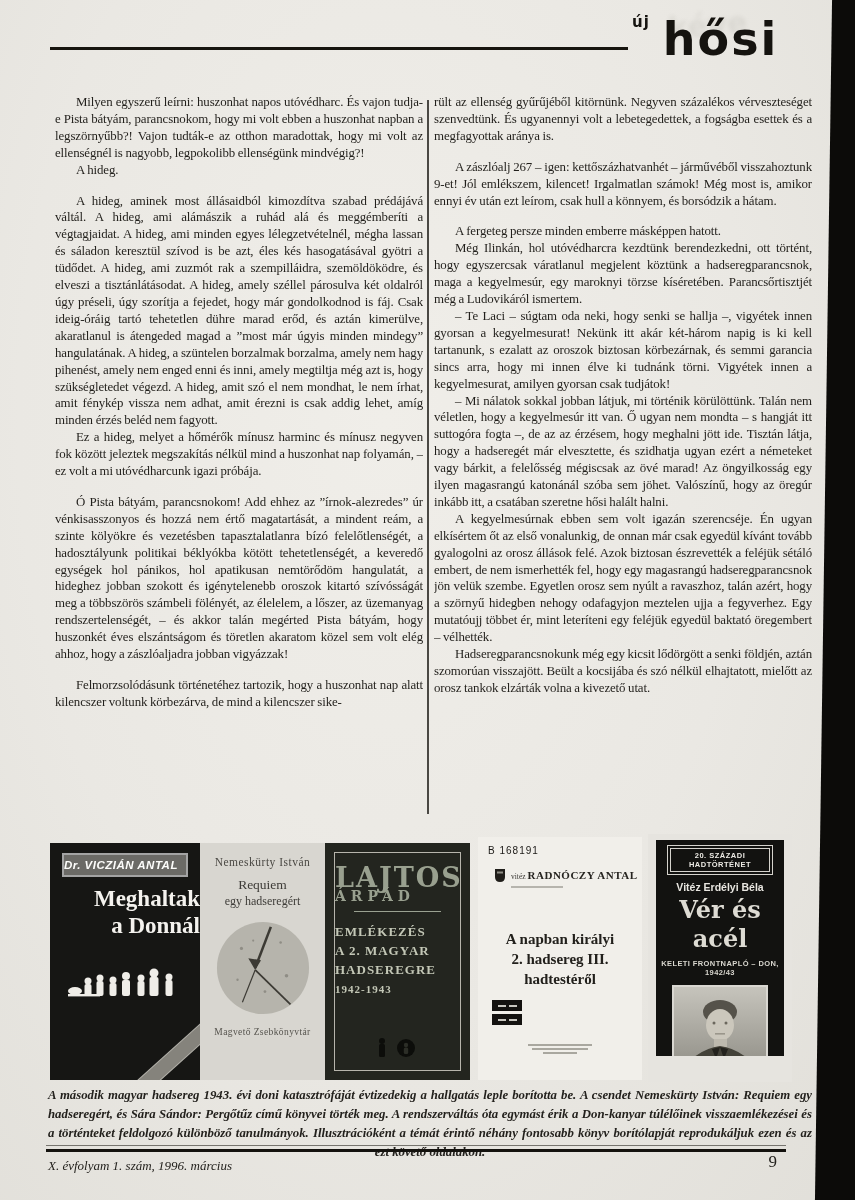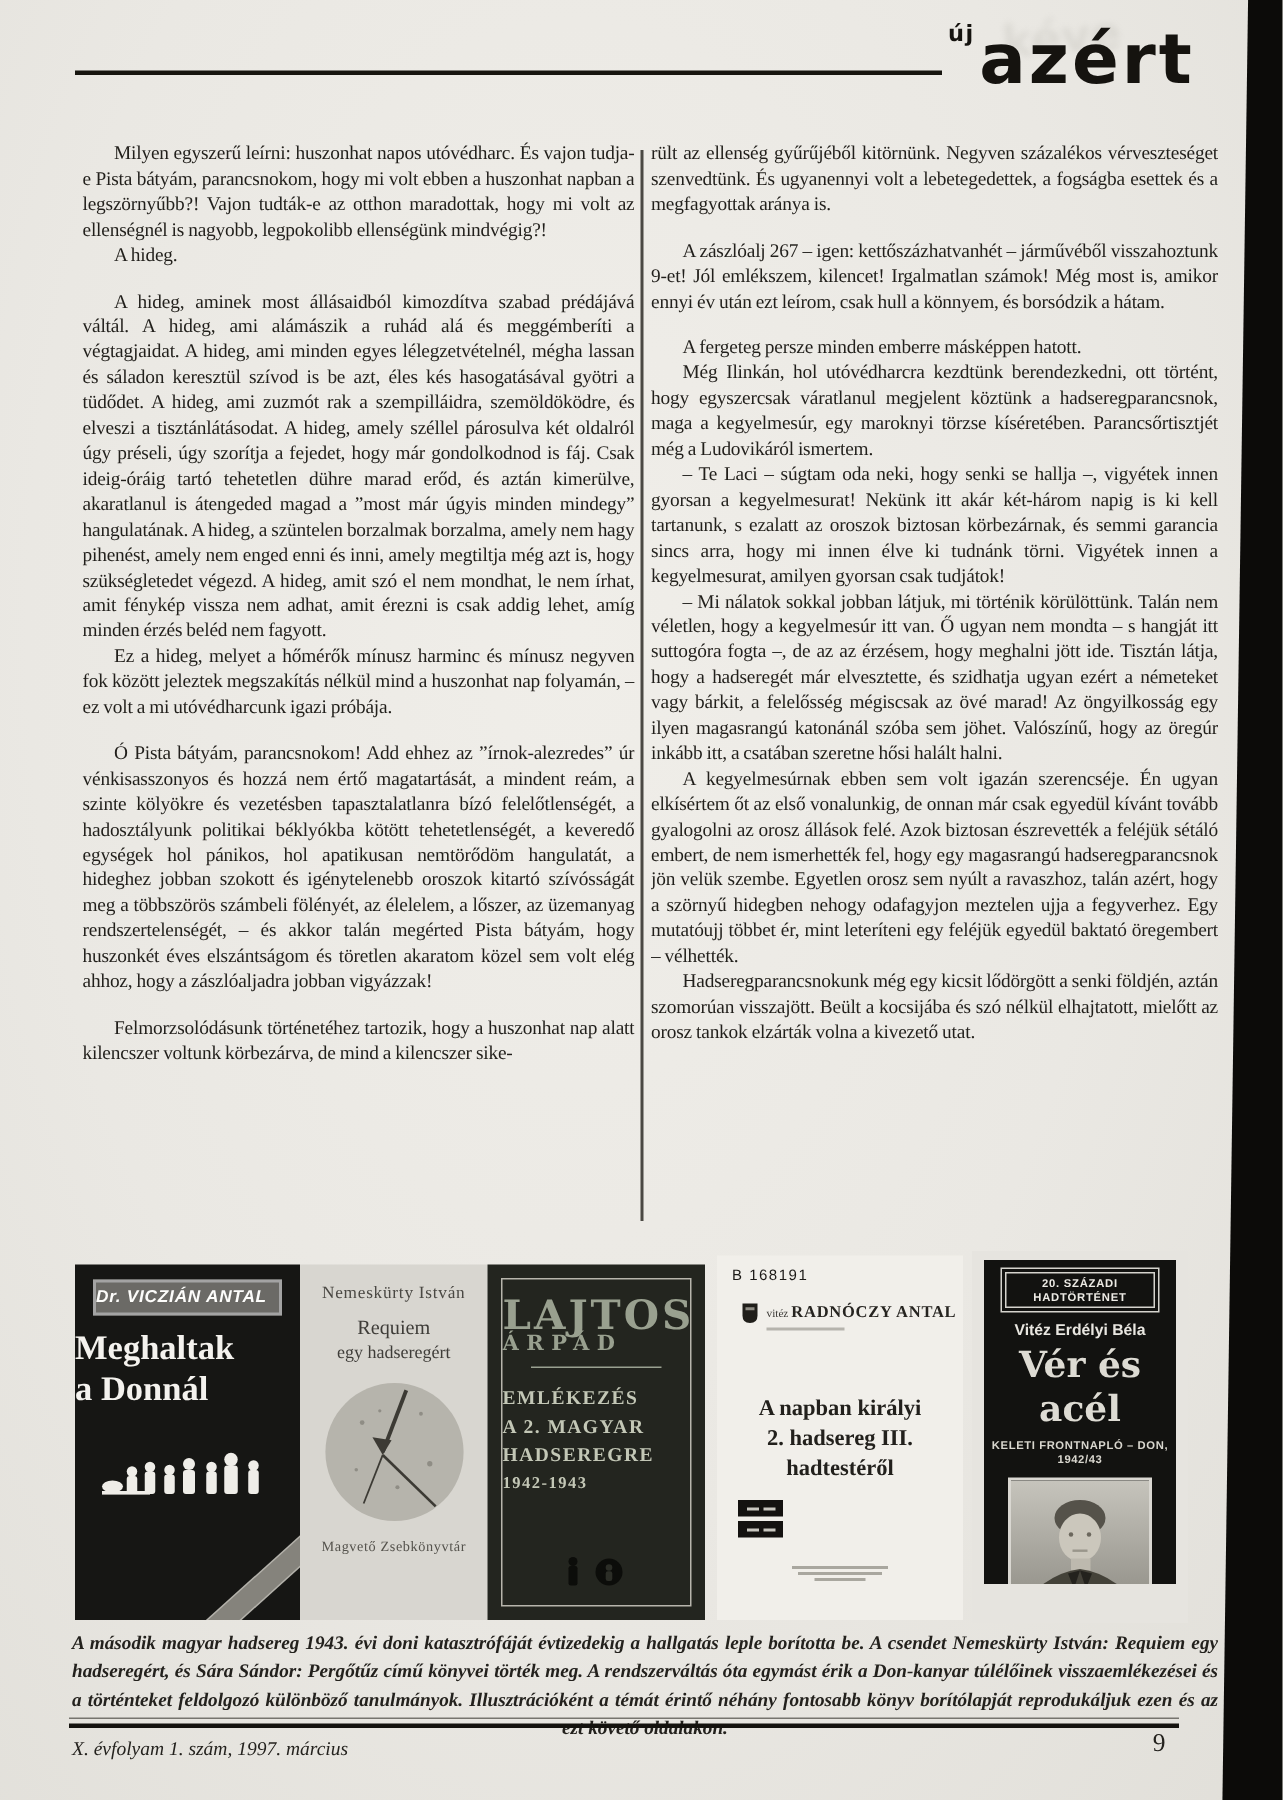--- a/index.html
+++ b/index.html
@@ -10,40 +10,40 @@
   }
   
   .black-edge{position:absolute;top:0;right:0;width:45px;height:100%;background:#0c0b09;
     clip-path:polygon(49% 0,100% 0,100% 100%,11% 100%);}
   .ghost{position:absolute;top:8px;left:668px;font-family:"DejaVu Sans",sans-serif;font-weight:700;
     font-size:30px;color:#9b9990;opacity:.18;filter:blur(2px);transform:rotate(-5deg);}
   
   .masthead-rule{position:absolute;left:50px;top:47px;width:578px;height:2.5px;background:#17150f;}
   .logo{position:absolute;left:632px;top:12px;white-space:nowrap;color:#15130f;
     font-family:"DejaVu Sans",sans-serif;font-weight:700;}
-  .logo-prefix{font-size:15px;vertical-align:28px;letter-spacing:1px;margin-right:3px;}
+  .logo-prefix{font-size:15px;vertical-align:28px;letter-spacing:1px;margin-right:13px;}
   .logo-word{font-size:46px;letter-spacing:2px;}
   
   .col{position:absolute;top:94px;height:722px;overflow:hidden;
     font-size:12.9px;line-height:16.9px;text-align:justify;
     letter-spacing:-0.12px;word-spacing:-0.4px;}
   .col-left{left:55px;width:368px;}
   .col-right{left:434px;width:378px;}
   .col p{margin:0;}
   .col p.indent{text-indent:21px;}
   .col p.gap{margin-top:14px;}
   .col-rule{position:absolute;left:427px;top:100px;width:1.5px;height:714px;background:#4a4843;}
   
   .books-strip{position:absolute;top:843px;left:50px;width:420px;height:237px;display:flex;}
   .book{position:relative;overflow:hidden;}
   .book1{width:150px;background:#161614;}
   .b1-banner{position:absolute;top:10px;left:12px;right:12px;height:20px;line-height:20px;
     background:#6b6a66;border:2px solid #a3a3a3;color:#fdfdfb;
     font-family:"Liberation Sans",sans-serif;font-weight:700;font-size:11.5px;letter-spacing:.5px;font-style:italic;}
-  .b1-title{position:absolute;top:42px;left:0;right:0;text-align:left;color:#f4f2ee;
+  .b1-title{position:absolute;top:42px;left:0;right:0;text-align:right;color:#f4f2ee;
     font-size:23px;font-weight:600;line-height:27px;}
   .b1-art{position:absolute;top:118px;left:14px;}
   .b1-ribbon{position:absolute;bottom:14px;right:-30px;width:115px;height:14px;background:#85837c;
     transform:rotate(-42deg);box-shadow:0 0 0 1px #b3b1aa;}
   .book2{width:125px;background:#d8d6d0;color:#3e3c38;text-align:center;}
   .b2-author{margin-top:13px;font-size:11.5px;letter-spacing:.5px;color:#4a4843;}
   .b2-title1{margin-top:9px;font-size:13.5px;}
   .b2-title2{margin-top:1px;font-size:12px;}
   .b2-art{display:block;margin:10px auto 0;}
   .b2-publisher{margin-top:10px;font-size:9.5px;color:#55534d;letter-spacing:.4px;}
@@ -97,21 +97,21 @@
 </head>
 <body>
 
 <div class="page">
 
   <div class="black-edge"></div>
   <div class="ghost">kéve</div>
 
   <div class="masthead-rule"></div>
   <div class="logo">
-    <span class="logo-prefix">új</span><span class="logo-word">azért</span>
+    <span class="logo-prefix">új</span><span class="logo-word">hősi</span>
   </div>
 
   <div class="col col-left">
     <p class="indent">Milyen egyszerű leírni: huszonhat napos utóvédharc. És vajon tudja-e Pista bátyám, parancsnokom, hogy mi volt ebben a huszonhat napban a legszörnyűbb?! Vajon tudták-e az otthon maradottak, hogy mi volt az ellenségnél is nagyobb, legpokolibb ellenségünk mindvégig?!</p>
     <p class="indent">A hideg.</p>
     <p class="indent gap">A hideg, aminek most állásaidból kimozdítva szabad prédájává váltál. A hideg, ami alámászik a ruhád alá és meggémberíti a végtagjaidat. A hideg, ami minden egyes lélegzetvételnél, mégha lassan és sáladon keresztül szívod is be azt, éles kés hasogatásával gyötri a tüdődet. A hideg, ami zuzmót rak a szempilláidra, szemöldöködre, és elveszi a tisztánlátásodat. A hideg, amely széllel párosulva két oldalról úgy préseli, úgy szorítja a fejedet, hogy már gondolkodnod is fáj. Csak ideig-óráig tartó tehetetlen dühre marad erőd, és aztán kimerülve, akaratlanul is átengeded magad a ”most már úgyis minden mindegy” hangulatának. A hideg, a szüntelen borzalmak borzalma, amely nem hagy pihenést, amely nem enged enni és inni, amely megtiltja még azt is, hogy szükségletedet végezd. A hideg, amit szó el nem mondhat, le nem írhat, amit fénykép vissza nem adhat, amit érezni is csak addig lehet, amíg minden érzés beléd nem fagyott.</p>
     <p class="indent">Ez a hideg, melyet a hőmérők mínusz harminc és mínusz negyven fok között jeleztek megszakítás nélkül mind a huszonhat nap folyamán, – ez volt a mi utóvédharcunk igazi próbája.</p>
     <p class="indent gap">Ó Pista bátyám, parancsnokom! Add ehhez az ”írnok-alezredes” úr vénkisasszonyos és hozzá nem értő magatartását, a mindent reám, a szinte kölyökre és vezetésben tapasztalatlanra bízó felelőtlenségét, a hadosztályunk politikai béklyókba kötött tehetetlenségét, a keveredő egységek hol pánikos, hol apatikusan nemtörődöm hangulatát, a hideghez jobban szokott és igénytelenebb oroszok kitartó szívósságát meg a többszörös számbeli fölényét, az élelelem, a lőszer, az üzemanyag rendszertelenségét, – és akkor talán megérted Pista bátyám, hogy huszonkét éves elszántságom és töretlen akaratom közel sem volt elég ahhoz, hogy a zászlóaljadra jobban vigyázzak!</p>
     <p class="indent gap">Felmorzsolódásunk történetéhez tartozik, hogy a huszonhat nap alatt kilencszer voltunk körbezárva, de mind a kilencszer sike-</p>
   </div>
@@ -264,16 +264,16 @@
         <circle cx="47" cy="74" r="1.5" fill="#c9c6bb"></circle>
           <circle cx="47" cy="86" r="1.5" fill="#c9c6bb"></circle>
           <circle cx="47" cy="98" r="1.5" fill="#c9c6bb"></circle>
       </svg>
     </div>
   </div>
 
   <p class="caption">A második magyar hadsereg 1943. évi doni katasztrófáját évtizedekig a hallgatás leple borította be. A csendet Nemeskürty István: Requiem egy hadseregért, és Sára Sándor: Pergőtűz című könyvei törték meg. A rendszerváltás óta egymást érik a Don-kanyar túlélőinek visszaemlékezései és a történteket feldolgozó különböző tanulmányok. Illusztrációként a témát érintő néhány fontosabb könyv borítólapját reprodukáljuk ezen és az ezt követő oldalakon.</p>
 
   <div class="footer-rule"></div>
-  <div class="footer-issue">X. évfolyam 1. szám, 1997. március</div>
+  <div class="footer-issue">X. évfolyam 1. szám, 1996. március</div>
   <div class="footer-page">9</div>
 
 </div>
 
 </body></html>

